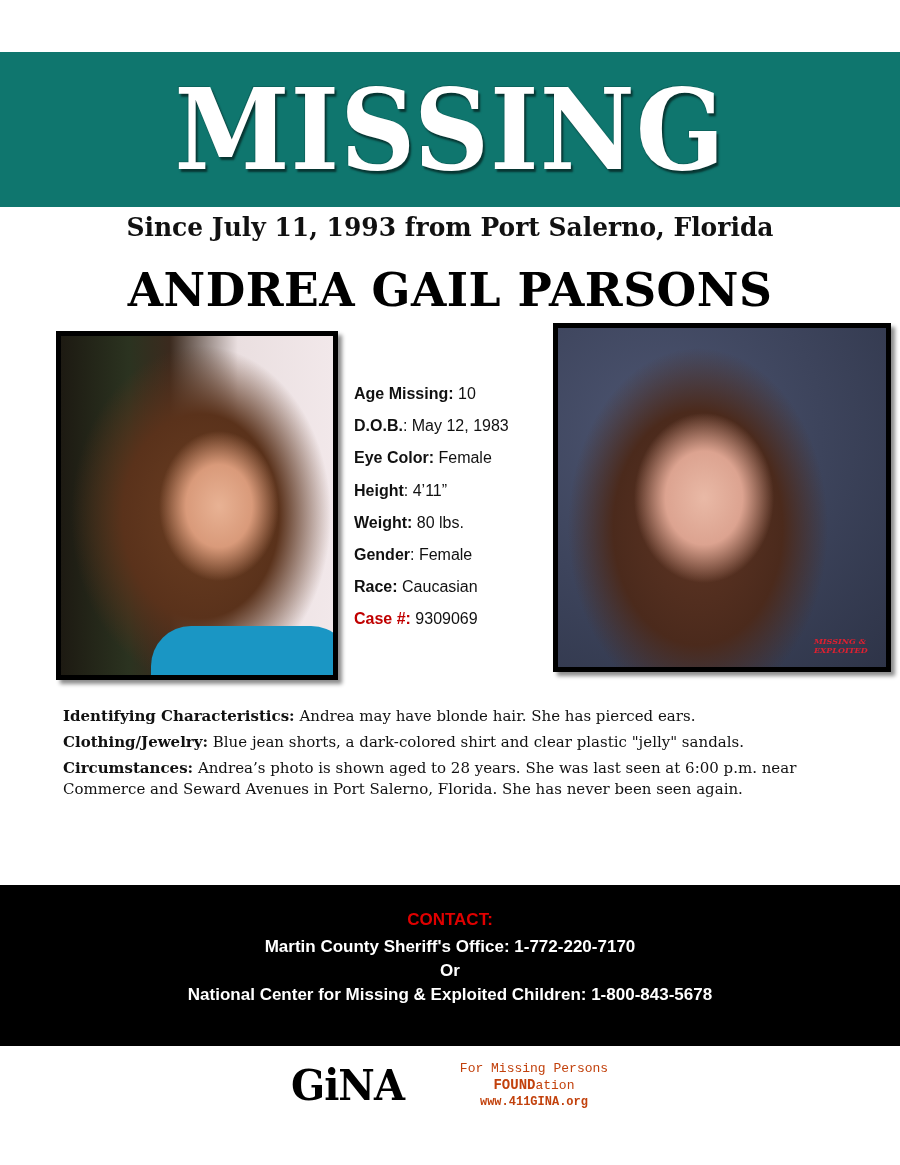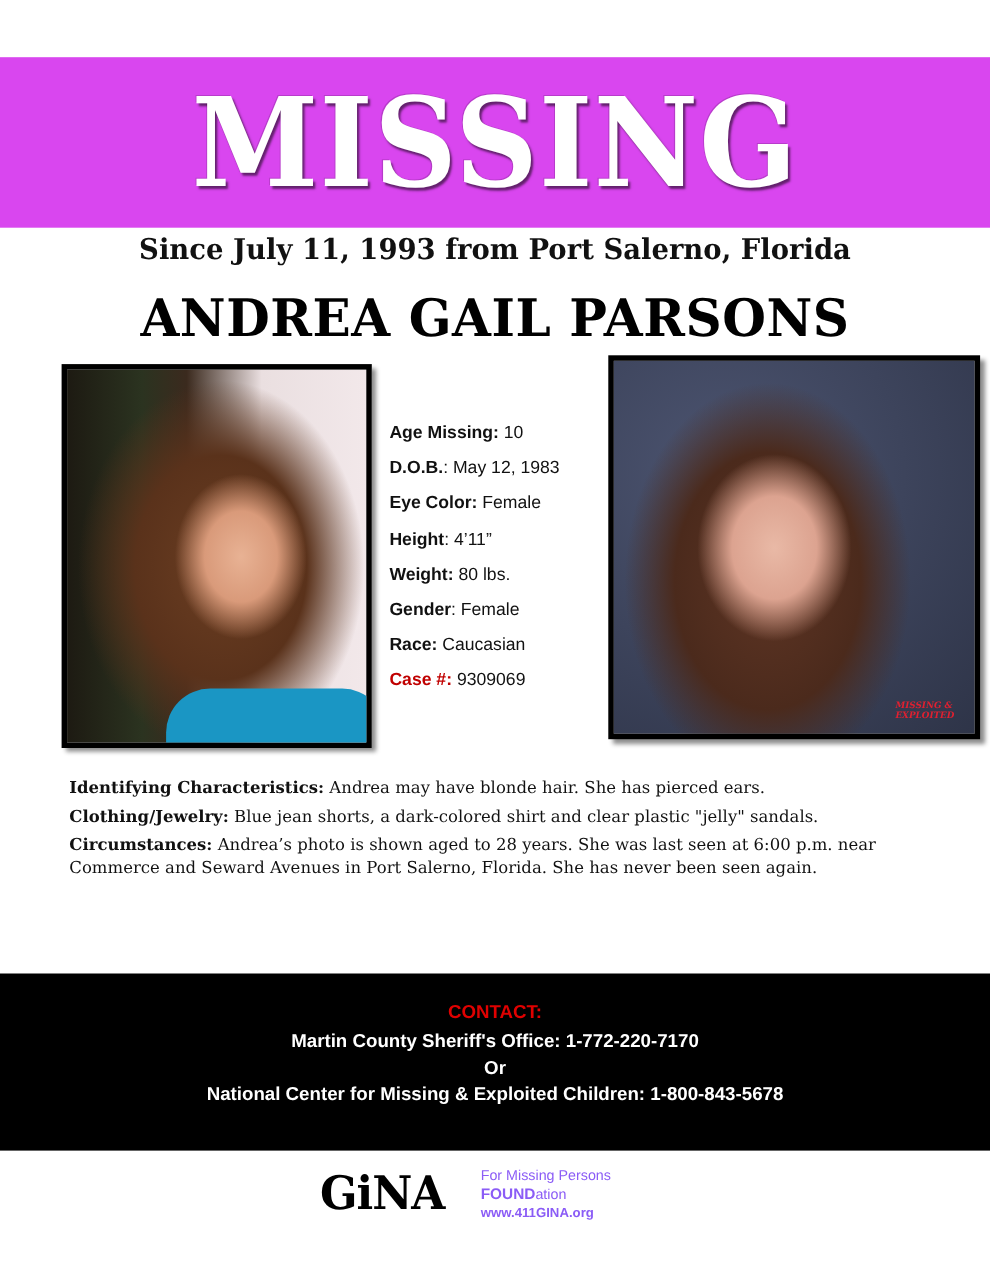--- a/index.html
+++ b/index.html
@@ -1,21 +1,21 @@
 <!DOCTYPE html>
 <html><head>
   <meta charset="utf-8">
   <style>
     * { box-sizing: border-box; margin: 0; padding: 0; }
     html, body { width: 900px; height: 1165px; background: #ffffff; overflow: hidden; }
     body { position: relative; font-family: "Liberation Sans", sans-serif; color: #111; }
 
     .banner {
       position: absolute; left: 0; top: 52px; width: 900px; height: 155px;
-      background: #d946ef;
+      background: #0f766e;
       display: flex; align-items: center; justify-content: center;
     }
     .banner-title {
       font-family: "DejaVu Serif", serif;
       font-weight: bold;
       font-size: 104px;
       letter-spacing: 1px;
       color: #ffffff;
       transform: scaleY(1.08);
       text-shadow: 2px 3px 2px rgba(0,0,0,0.55), -1px -1px 0 rgba(0,0,0,0.15);
@@ -87,21 +87,21 @@
     .contact-line { font-size: 17px; line-height: 24px; }
 
     .gina {
       position: absolute; left: 291px; top: 1062px; width: 340px; height: 46px;
       display: flex; align-items: center; gap: 25px;
     }
     .gina-logo {
       font-family: "DejaVu Serif", serif; font-weight: bold; font-size: 40px; color: #000;
       letter-spacing: -1px; line-height: 1; transform: scaleY(1.05);
     }
-    .gina-text { margin-left: 8px; font-size: 13px; line-height: 16px; color: #8b5cf6; font-family: Liberation Sans, sans-serif; }
+    .gina-text { margin-left: 8px; text-align: center; font-size: 13px; line-height: 16px; color: #c2410c; font-family: Liberation Mono, monospace; }
     .gina-tagline .found { font-weight: bold; font-size: 14px; }
     .gina-url { font-weight: bold; font-size: 12px; }
   </style>
 </head>
 <body>
 
 <div class="banner">
   <div class="banner-title">MISSING</div>
 </div>
 

